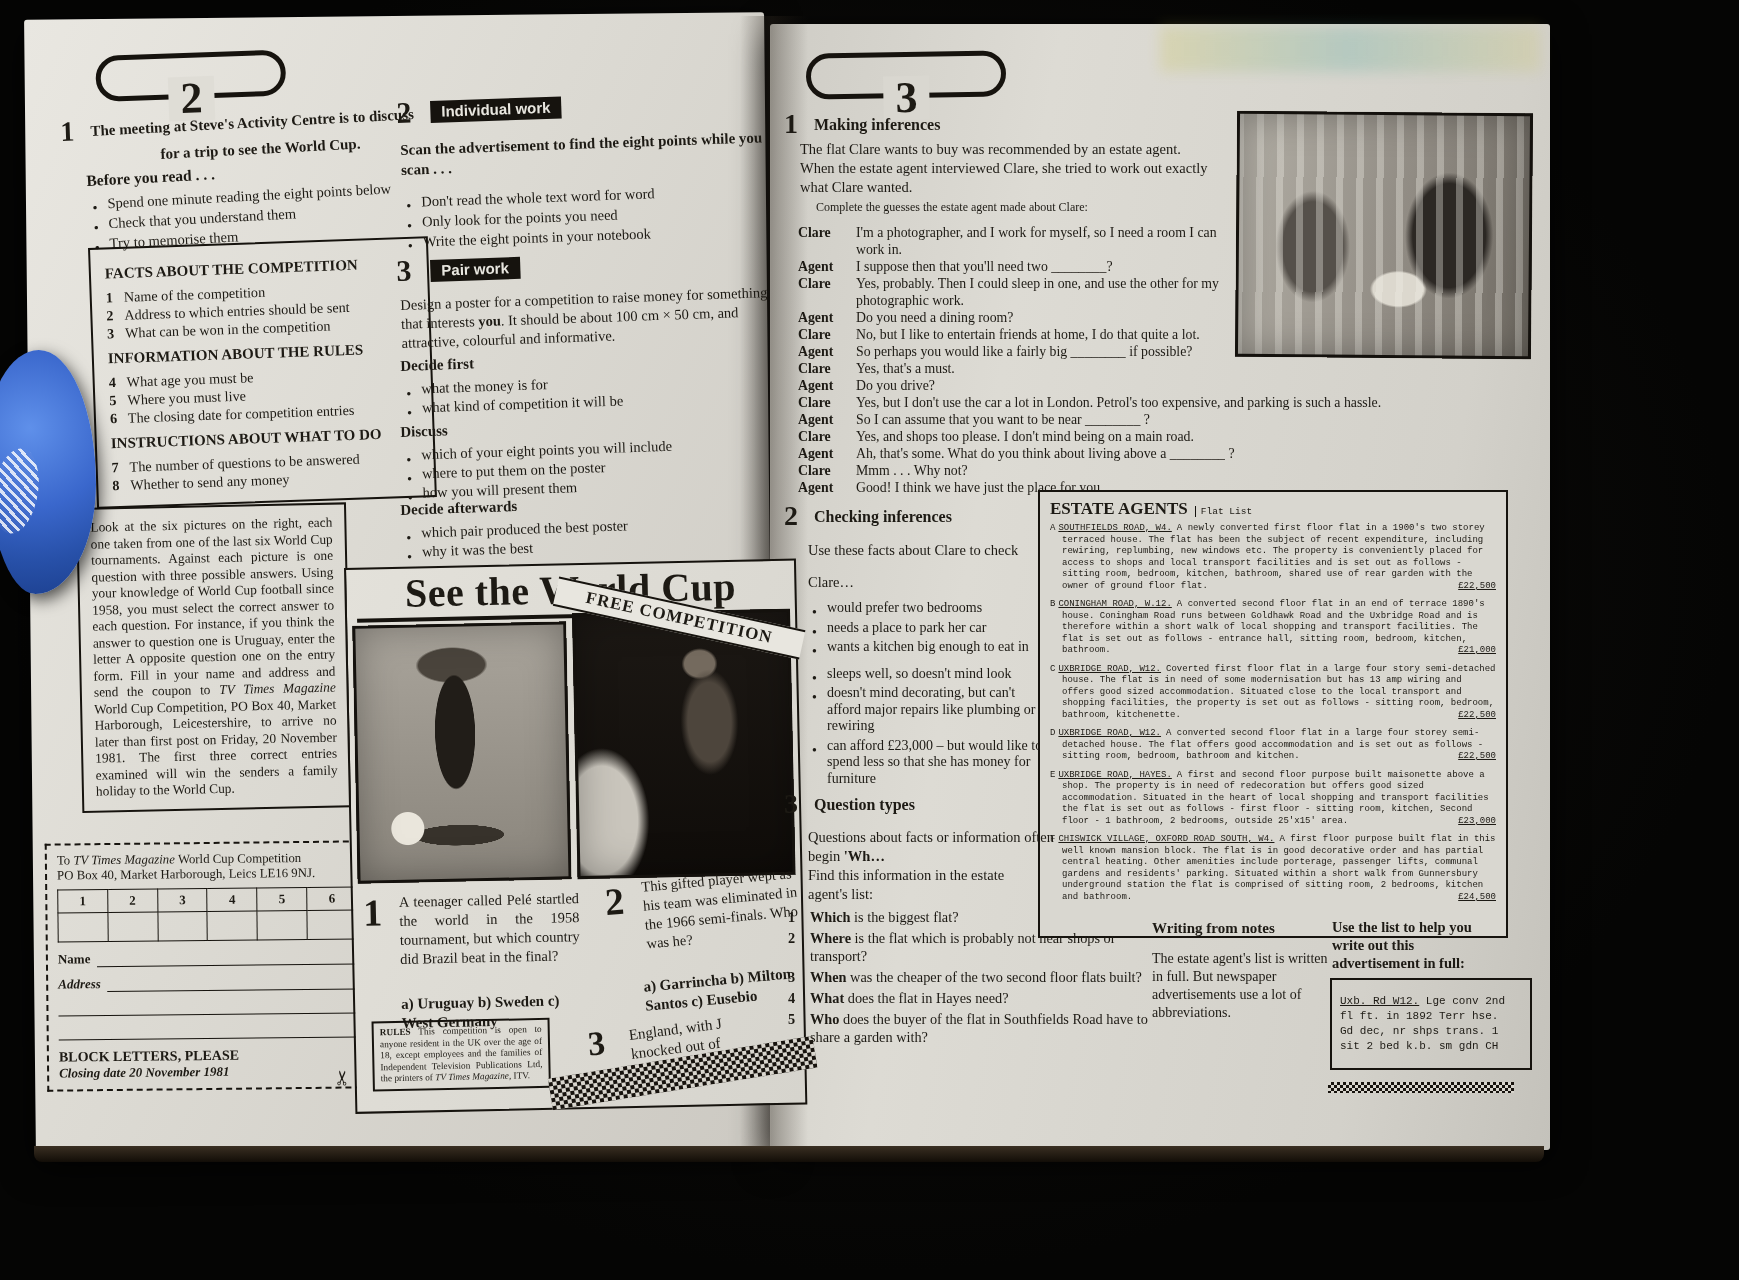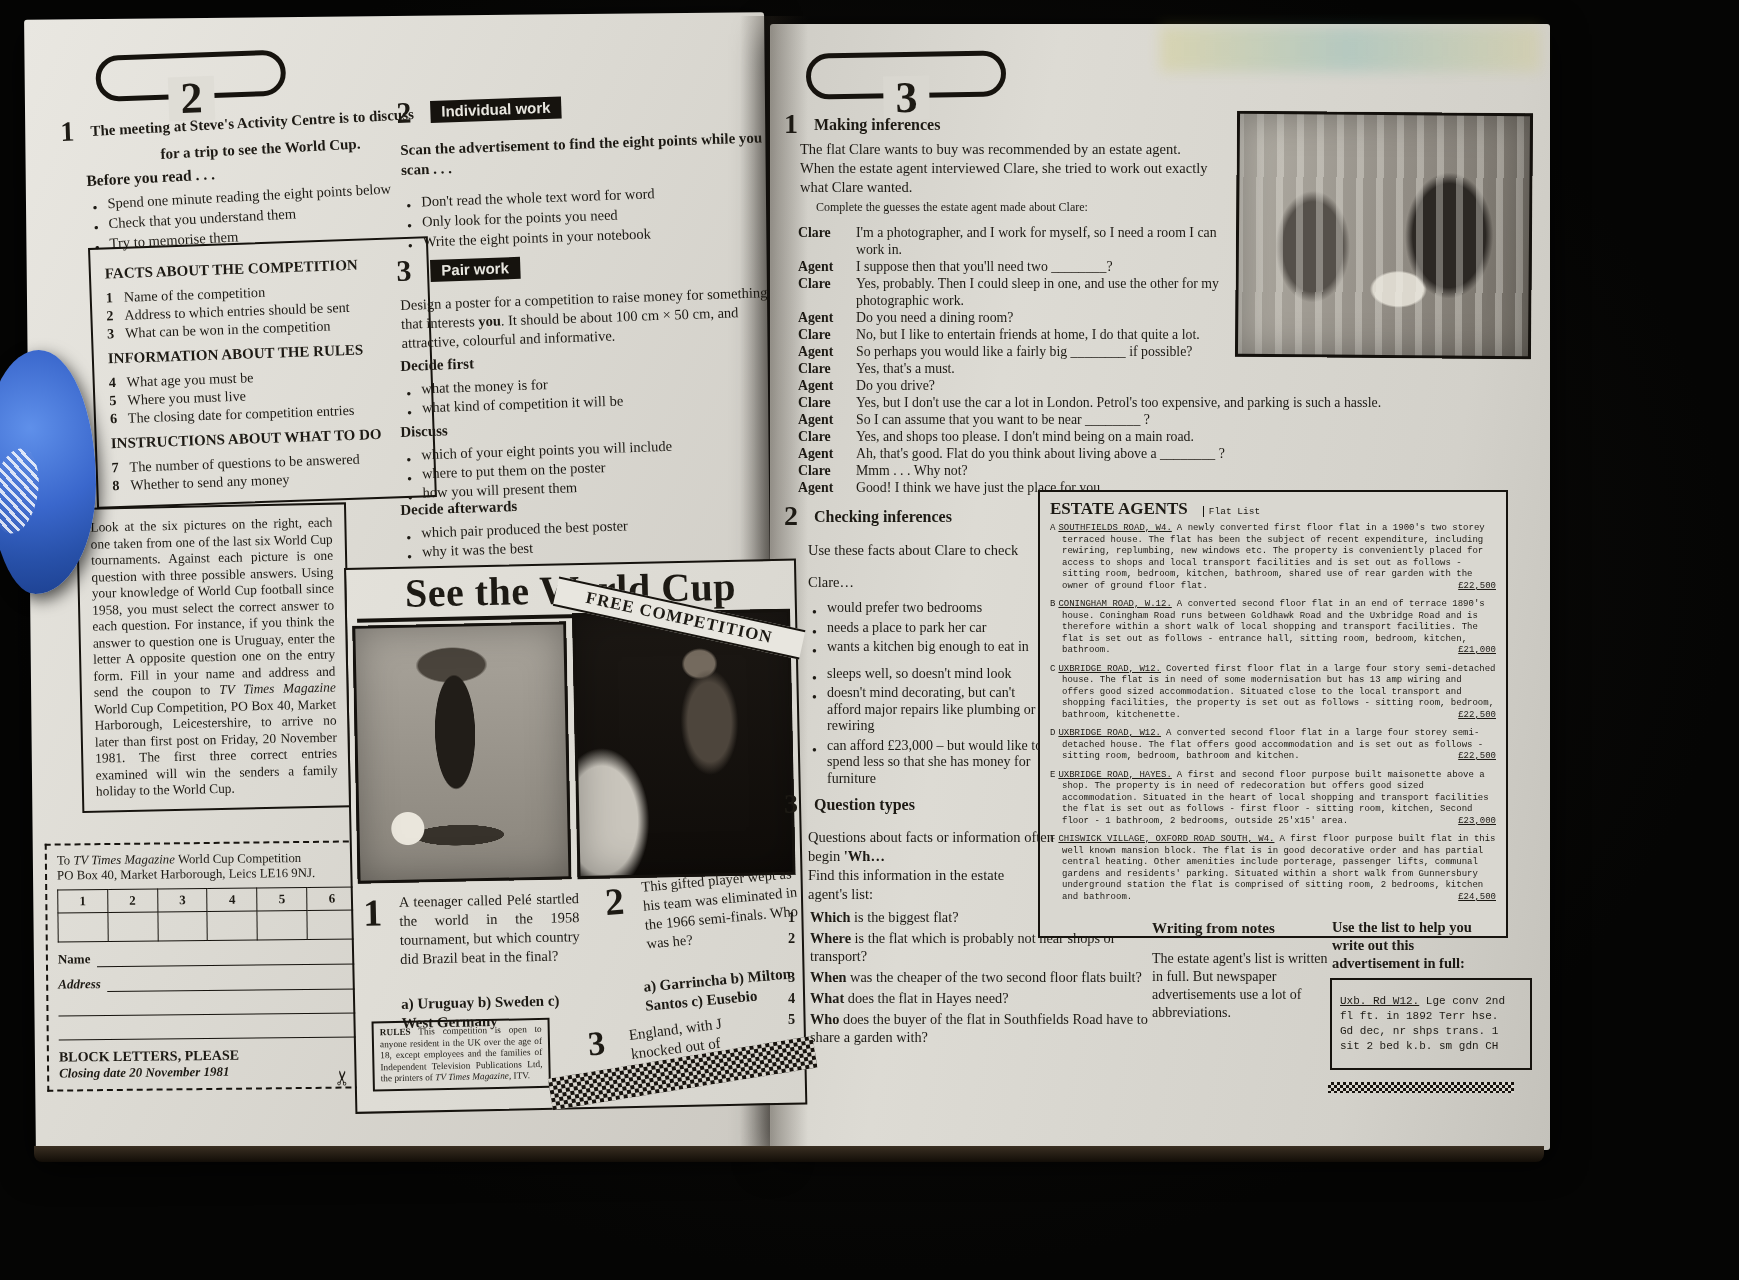--- a/index.html
+++ b/index.html
@@ -67,21 +67,21 @@
   .dlg-speaker{font-weight:bold;}
   .dlg-row.narrow .dlg-text{max-width:392px;}
   
   .fb-h{font-weight:bold;font-size:15px;margin:8px 0 6px;}
   .fb-item{display:grid;grid-template-columns:18px 1fr;font-size:14.2px;line-height:18px;}
   .fb-item .n{font-weight:bold;}
   
   .ea-box{border:2px solid #16130e;background:#d9d7d0;padding:7px 10px;}
   .ea-title{font-weight:bold;font-size:17px;}
   .ea-sub{font-family:"Liberation Mono","DejaVu Sans Mono",monospace;font-size:9.5px;
-    border-left:1px solid #16130e;padding-left:5px;margin-left:15px;}
+    border-left:1px solid #16130e;padding-left:5px;margin-left:7px;}
   .ea-entry{font-family:"Liberation Mono","DejaVu Sans Mono",monospace;font-size:9px;line-height:11.5px;
     padding-left:12px;text-indent:-12px;margin-bottom:7px;}
   .ea-entry::after{content:"";display:block;clear:both;}
   .ea-addr{text-decoration:underline;margin-right:5px;}
   .ea-letter{margin-right:3px;}
   .ea-price{float:right;text-decoration:underline;}
   
   .q-row{display:grid;grid-template-columns:22px 1fr;font-size:14.3px;line-height:18px;margin-bottom:3px;}
   .q-row .n{font-weight:bold;}
   .q-row .lead{font-weight:bold;}
@@ -313,21 +313,21 @@
     <div class="dlg-row">
         <span class="dlg-speaker">Agent</span>
         <span class="dlg-text">So I can assume that you want to be near ________ ?</span>
       </div>
     <div class="dlg-row">
         <span class="dlg-speaker">Clare</span>
         <span class="dlg-text">Yes, and shops too please. I don't mind being on a main road.</span>
       </div>
     <div class="dlg-row">
         <span class="dlg-speaker">Agent</span>
-        <span class="dlg-text">Ah, that's good. Flat do you think about living above a ________ ?</span>
+        <span class="dlg-text">Ah, that's some. What do you think about living above a ________ ?</span>
       </div>
     <div class="dlg-row">
         <span class="dlg-speaker">Clare</span>
         <span class="dlg-text">Mmm . . . Why not?</span>
       </div>
     <div class="dlg-row">
         <span class="dlg-speaker">Agent</span>
         <span class="dlg-text">Good! I think we have just the place for you . . .</span>
       </div>
   </div>

